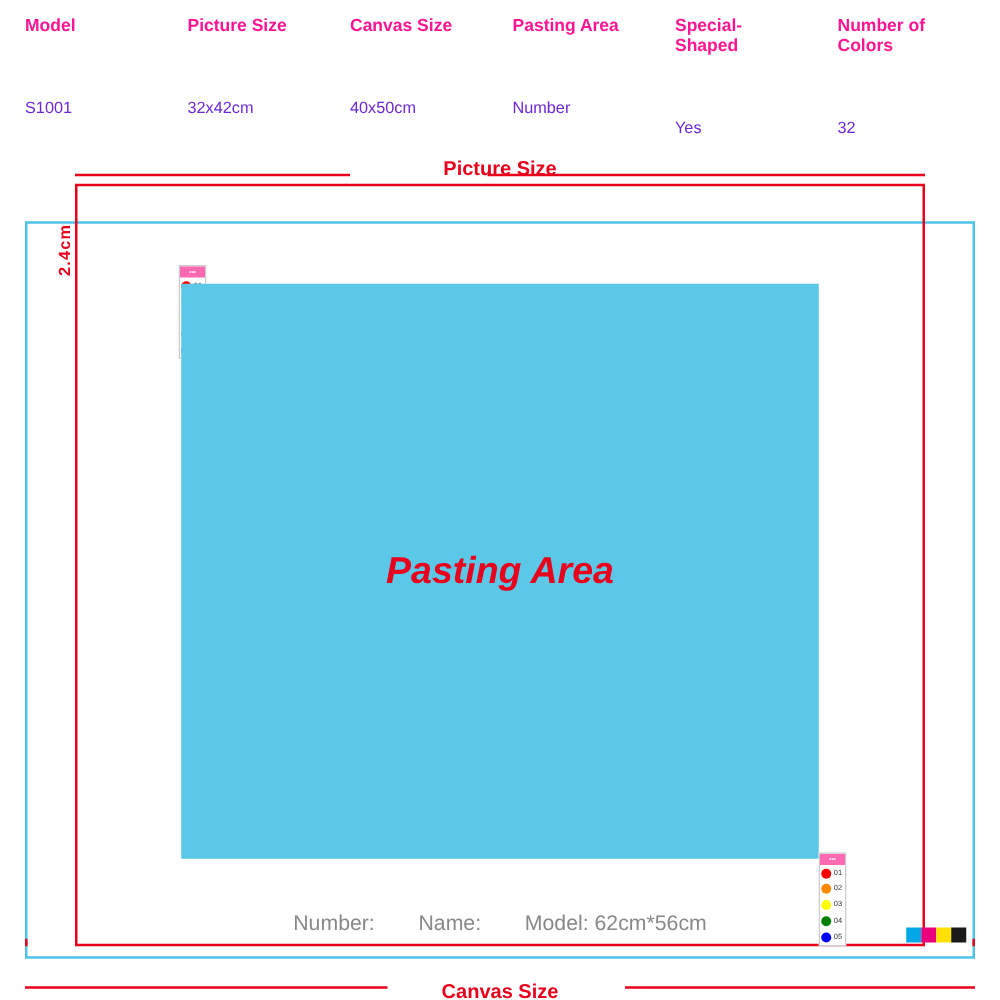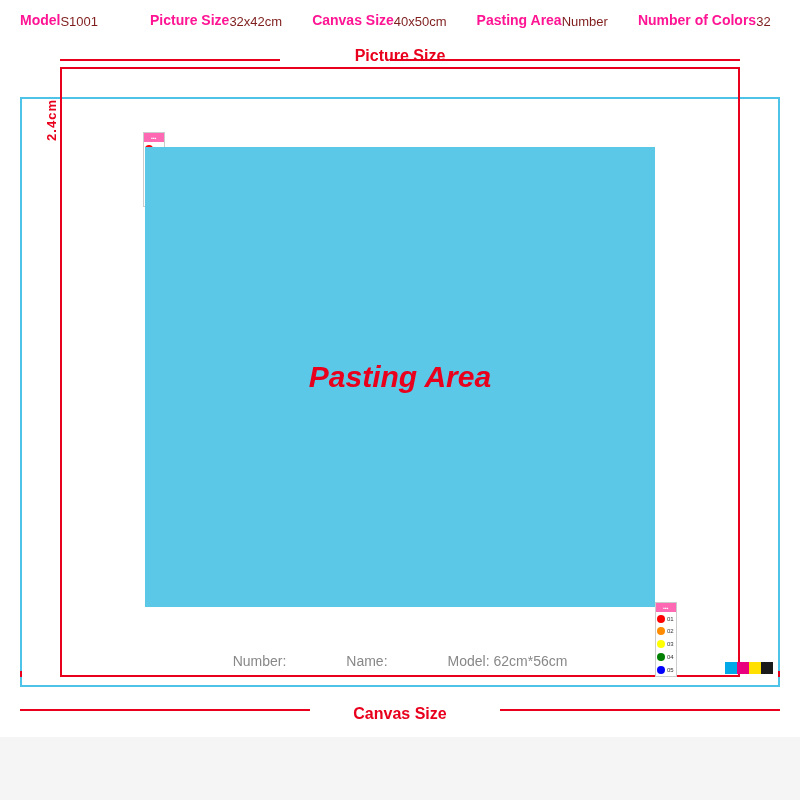--- a/index.html
+++ b/index.html
@@ -14,32 +14,33 @@
 
     .header-table {
       display: flex;
       flex-direction: row;
       padding: 12px 20px 8px 20px;
       gap: 0;
       background: #fff;
     }
     .header-col {
       display: flex;
-      flex-direction: row;
+      flex-direction: column;
       min-width: 100px;
       margin-right: 30px;
+      gap: 48px;
     }
     .header-col:last-child { margin-right: 0; justify-content: space-between; }
     .header-label {
       font-weight: bold;
       color: #ff1493;
       font-size: 14px;
     }
     .header-value {
-      color: #7f1d1d;
+      color: #6d28d9;
       font-size: 13px;
       margin-top: 2px;
     }
 
     .diagram-area {
       position: relative;
       width: 800px;
       height: 700px;
       background: #fff;
       overflow: hidden;
@@ -215,23 +216,23 @@
 
     
     .bottom-info {
       position: absolute;
       bottom: 68px;
       left: 20px;
       width: 760px;
       display: flex;
       flex-direction: row;
       justify-content: center;
-      gap: 60px;
+      gap: 35px;
       color: #888;
-      font-size: 14px;
+      font-size: 17px;
     }
 
     
     .cmyk-bar {
       position: absolute;
       bottom: 63px;
       right: 27px;
       display: flex;
       flex-direction: row;
       gap: 0;
@@ -271,20 +272,24 @@
       <span class="header-label">Picture Size</span>
       <span class="header-value">32x42cm</span>
     </div>
     <div class="header-col">
       <span class="header-label">Canvas Size</span>
       <span class="header-value">40x50cm</span>
     </div>
     <div class="header-col">
       <span class="header-label">Pasting Area</span>
       <span class="header-value">Number</span>
+    </div>
+    <div class="header-col">
+      <span class="header-label">Special-Shaped</span>
+      <span class="header-value">Yes</span>
     </div>
     <div class="header-col">
       <span class="header-label">Number of Colors</span>
       <span class="header-value">32</span>
     </div>
   </div>
 
 <div class="diagram-area">
 
   <div class="picture-size-arrow-left"></div>

